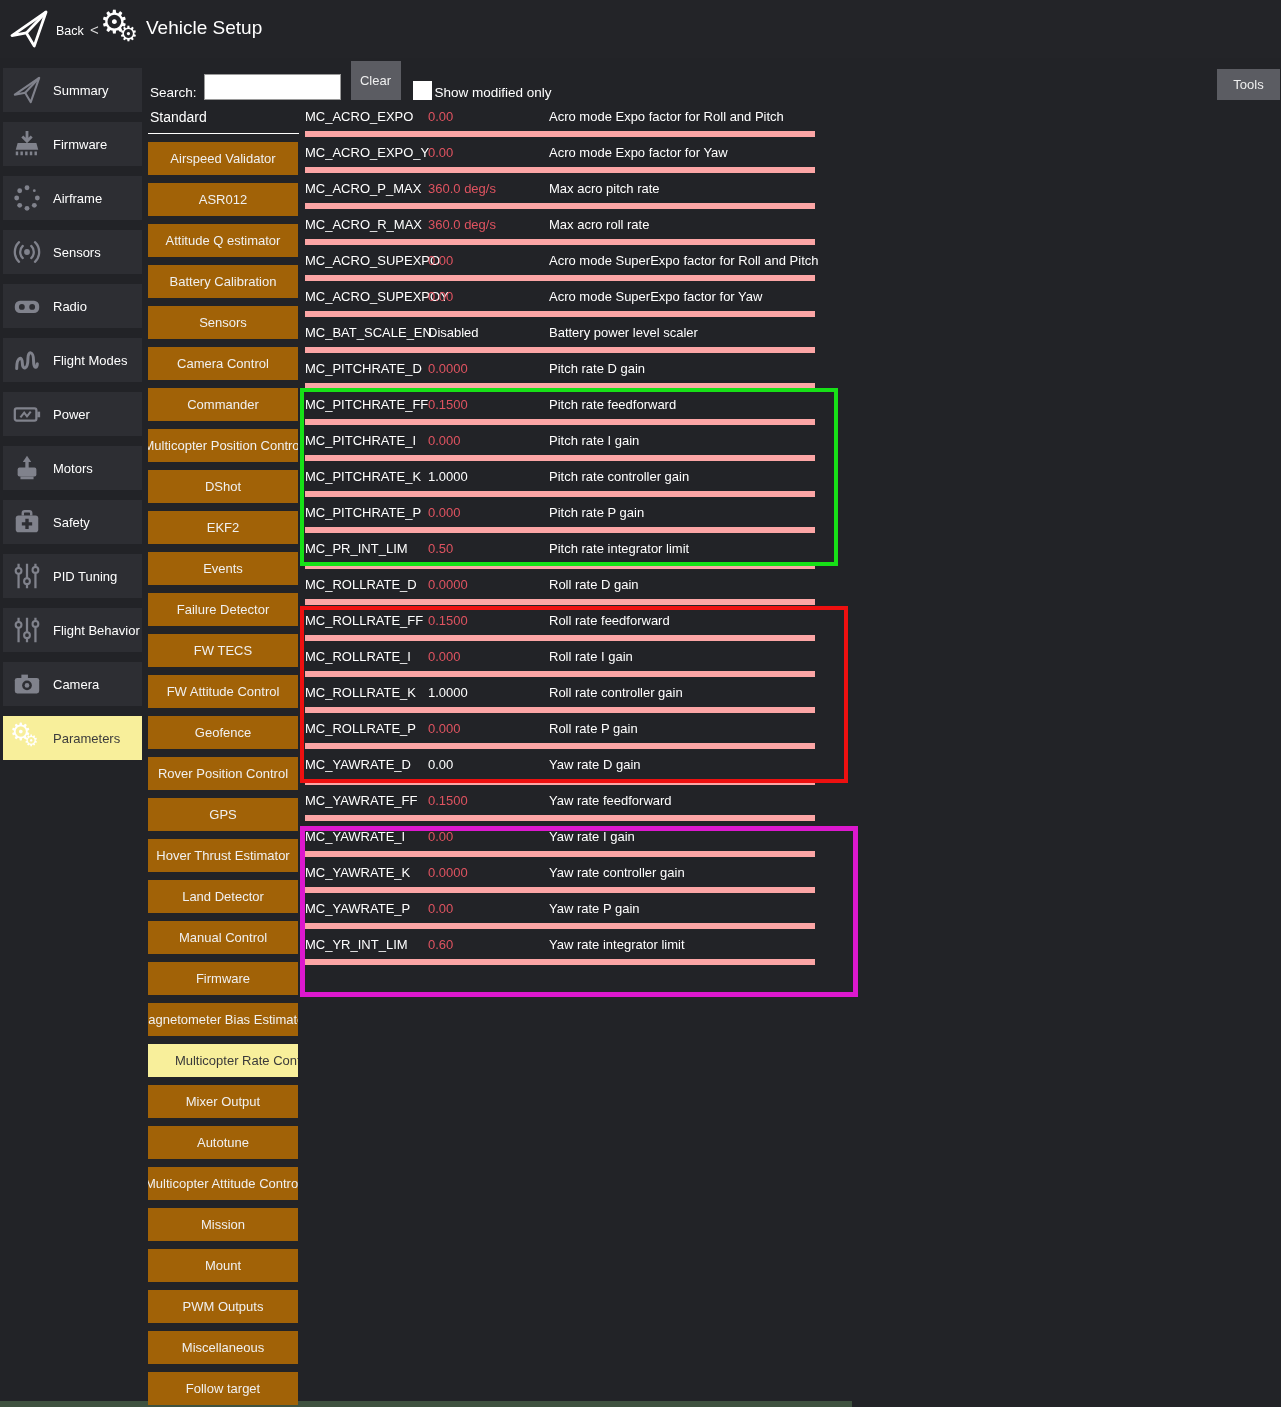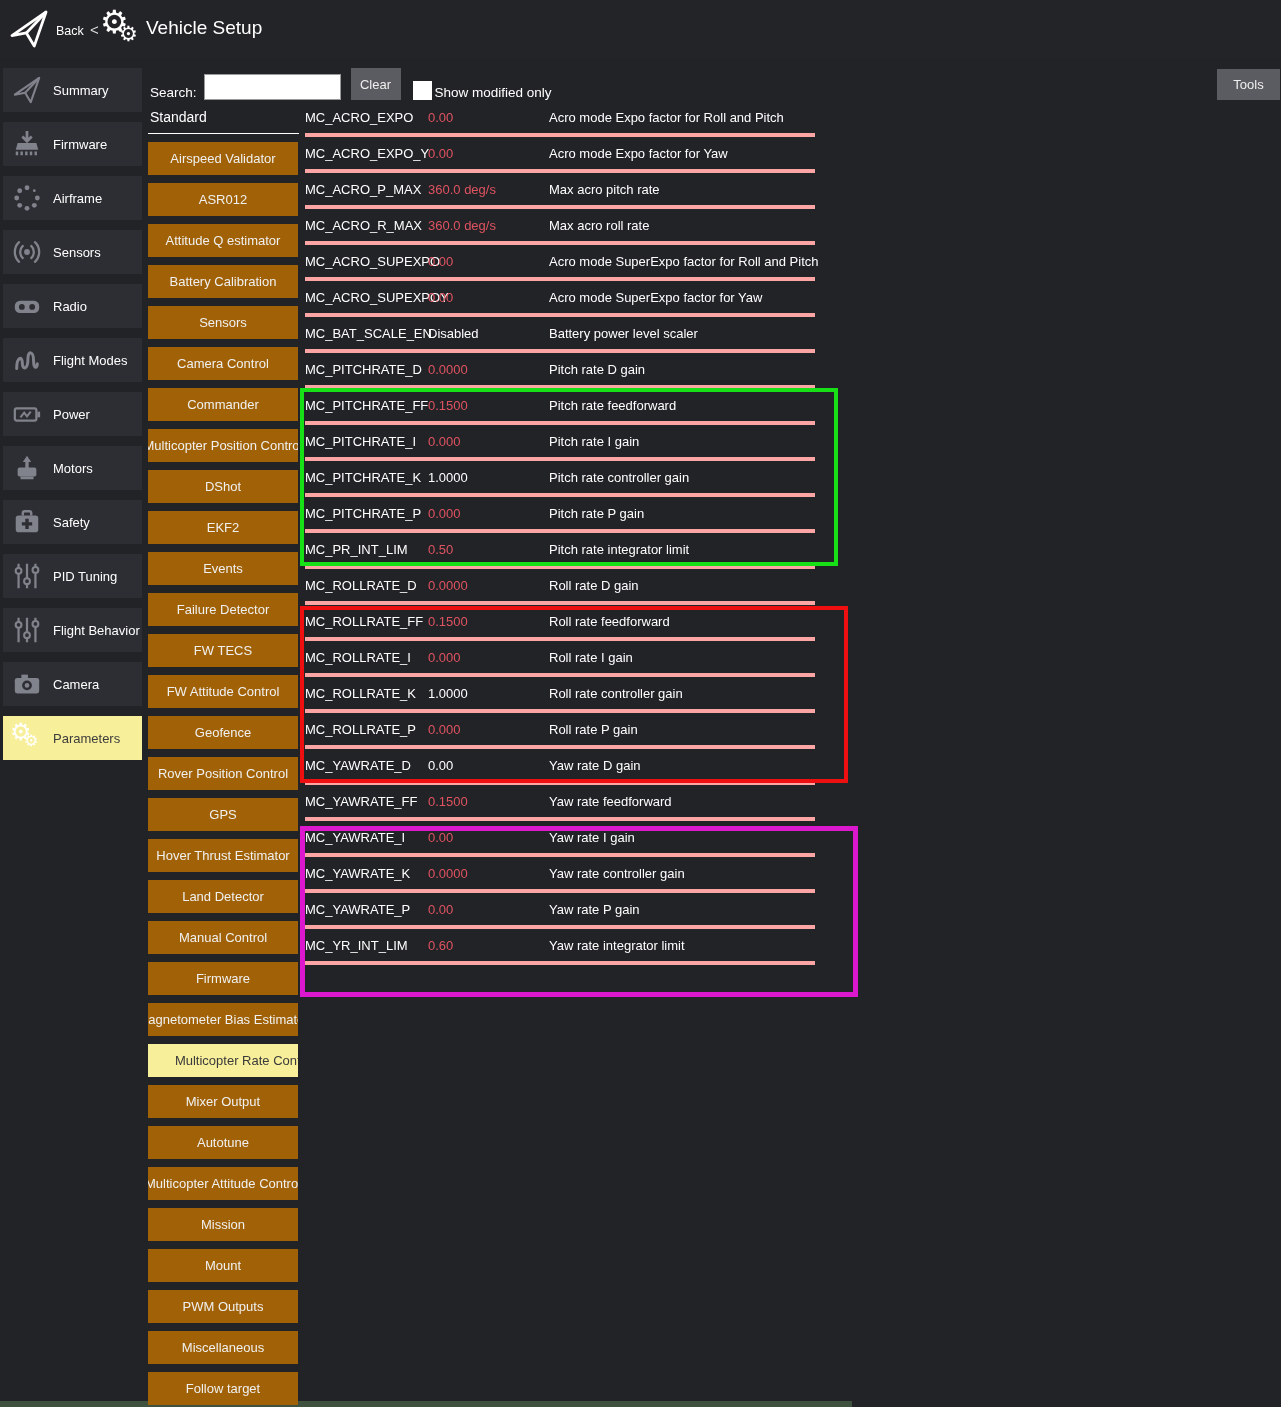--- a/index.html
+++ b/index.html
@@ -30,34 +30,34 @@
   .sb-item.selected { background:#f8ef9b; color:#3c3c3c; }
   .sb-item.selected .ic { color:#4e4e4e; }
   .sb-item .gear-pair { width:34px; height:34px; }
   .sb-item .gear-pair .g1 { font-size:24px; top:-1px; }
   .sb-item .gear-pair .g2 { font-size:16px; left:14px; top:12px; }
 
   
   .search-row { position:absolute; top:68px; left:150px; height:32px; display:flex; align-items:flex-end; color:#fff; }
   .search-label { font-size:13.5px; }
   .search-input { width:137px; height:26px; margin-left:7px; border:1px solid #9a9a9a; background:#fff; font-size:13px; padding:0 4px; color:#222; }
-  .clear-btn { margin-left:10px; width:50px; height:32px; background:#5b5c62; color:#efefef; font-size:13px; border:none; display:flex; align-items:center; justify-content:center; }
+  .clear-btn { margin-left:10px; width:50px; height:39px; background:#5b5c62; color:#efefef; font-size:13px; border:none; display:flex; align-items:center; justify-content:center; }
   .modified-checkbox { margin-left:12px; width:19px; height:19px; background:#fff; flex:none; }
   .modified-label { margin-left:3px; font-size:13.5px; }
   .tools-btn { position:absolute; right:1px; top:69px; width:63px; height:31px; background:#5b5c62; color:#efefef; font-size:13px; border:none; display:flex; align-items:center; justify-content:center; }
 
   
   .cats { position:absolute; left:148px; top:108px; width:152px; }
   .cats-header { color:#fff; font-size:14px; padding:1px 0 8px 2px; border-bottom:1px solid #fff; margin-bottom:8px; width:151px; }
   .cat-btn { width:150px; height:33px; margin-bottom:8px; background:#a16207; color:#f0f0f0; font-size:13px; display:flex; align-items:center; justify-content:center; white-space:nowrap; overflow:hidden; }
   .cat-btn.selected { background:#f8ef9b; color:#3a3a3a;padding-left:44px; }
 
   
   .params { position:absolute; left:305px; top:101px; width:510px; }
-  .p-row { height:36px; display:flex; align-items:center; border-bottom:4px solid #fca5a5; font-size:13px; color:#fff; }
+  .p-row { height:36px; display:flex; align-items:center; border-bottom:6px solid #fca5a5; font-size:13px; color:#fff; }
   .p-name { width:123px; flex:none; white-space:nowrap; }
   .p-value { width:121px; flex:none; white-space:nowrap; }
   .p-value.modified { color:#df5360; }
   .p-desc { flex:1; white-space:nowrap; }
 
   
   .ann { position:absolute; pointer-events:none; border-style:solid; }
 </style>
 </head>
 <body>

